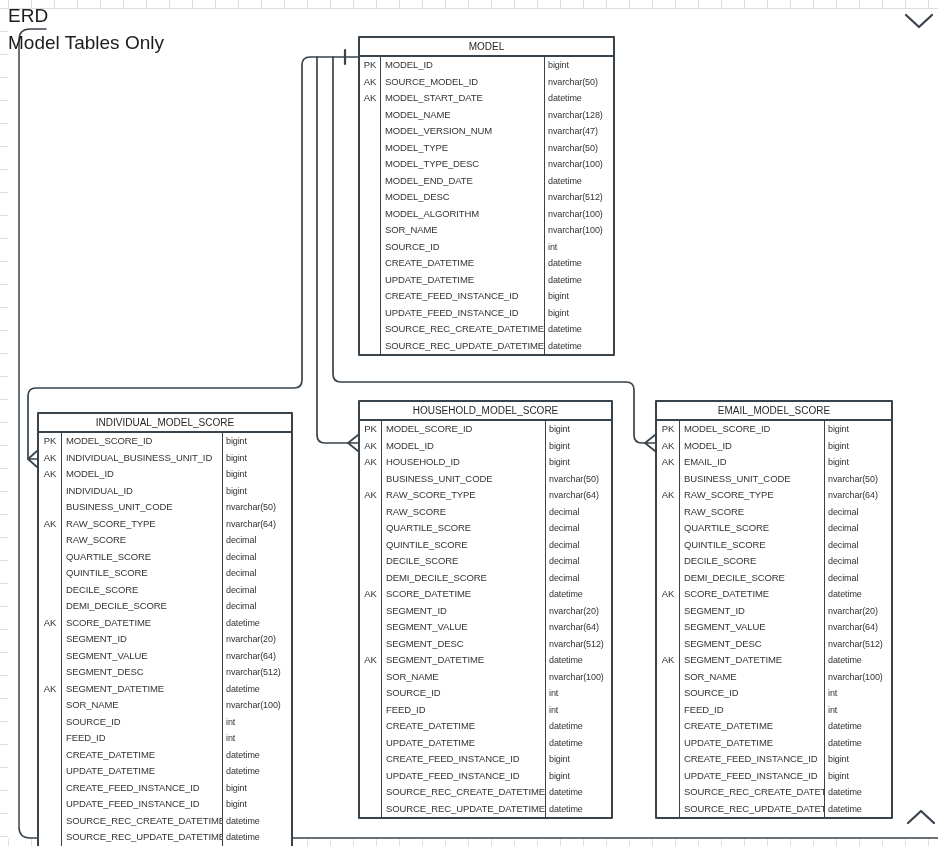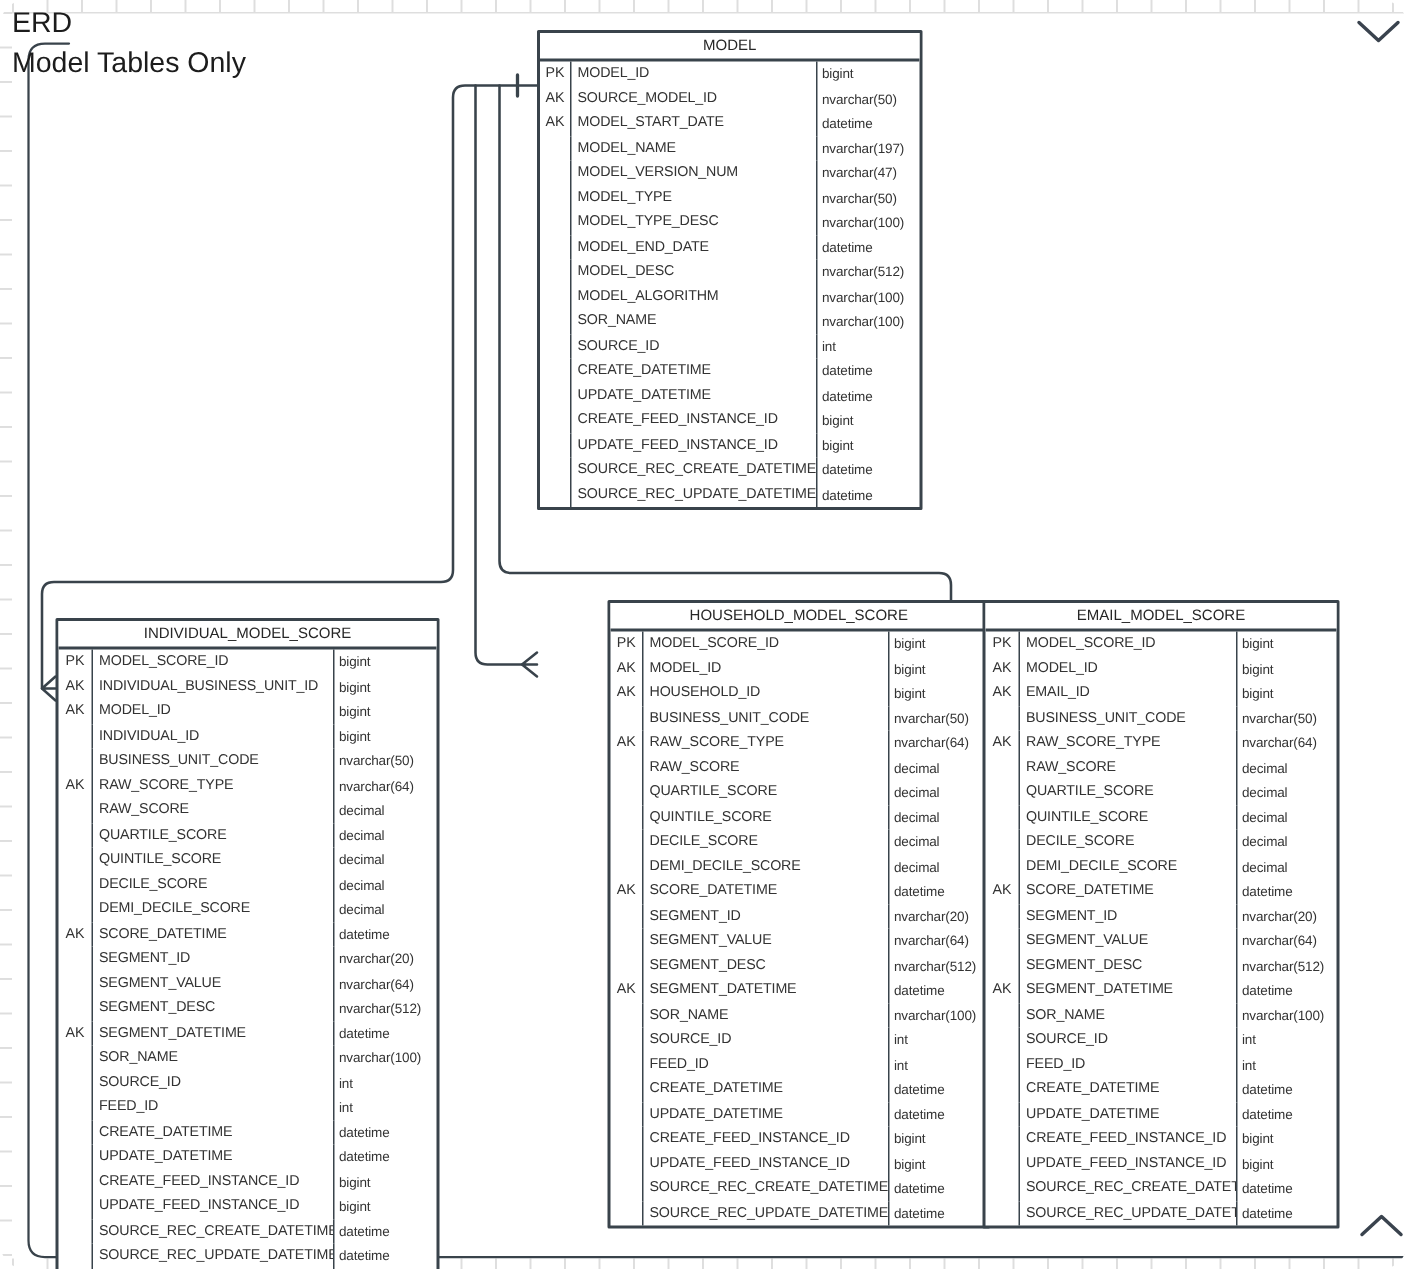--- a/index.html
+++ b/index.html
@@ -4,21 +4,20 @@
 <style>
   html,body{margin:0;padding:0;}
   body{font-family:"Liberation Sans", sans-serif; background:#ffffff;}
   .canvas{
     position:relative; width:938px; height:846px; overflow:hidden; background:#ffffff;
     background-image:
       linear-gradient(#dedede 1px, transparent 1px),
       linear-gradient(90deg, #dedede 1px, transparent 1px);
     background-size:23px 23px;
     background-position:8px 8px;
-    border-radius:17px;
   }
   .page{
     position:absolute; left:8px; top:9px; width:930px; height:830px;
     background:#ffffff; z-index:1;
   }
   #wires{position:absolute; left:0; top:0; z-index:2; pointer-events:none;}
   .diagram-title{
     position:absolute; left:8px; top:2px; z-index:4;
     font-size:19px; line-height:27px; color:#1c1c1c; white-space:pre;
   }
@@ -84,42 +83,42 @@
 
       <g>
         <path d="M 333 57 L 333 374 Q 333 382 341 382 L 626 382 Q 634 382 634 390 L 634 435 Q 634 443 642 443 L 645 443"></path>
         <path d="M 645 443 L 655 435 M 645 443 L 655 443 M 645 443 L 655 451"></path>
       </g>
     </g>
   </svg>
 
   <div class="diagram-title"><div>ERD</div><div>Model Tables Only</div></div>
 
-  <div class="tbl" style="left:358px; top:20px; width:257px; --kw:21px; --tw:68px;">
+  <div class="tbl" style="left:358px; top:36px; width:257px; --kw:21px; --tw:68px;">
     <div class="tbl-title">MODEL</div>
     <div class="tbl-body">
         <div class="tbl-row">
           <span class="kc">PK</span>
           <span class="nc">MODEL_ID</span>
           <span class="tc">bigint</span>
         </div>
         <div class="tbl-row">
           <span class="kc">AK</span>
           <span class="nc">SOURCE_MODEL_ID</span>
           <span class="tc">nvarchar(50)</span>
         </div>
         <div class="tbl-row">
           <span class="kc">AK</span>
           <span class="nc">MODEL_START_DATE</span>
           <span class="tc">datetime</span>
         </div>
         <div class="tbl-row">
           <span class="kc"></span>
           <span class="nc">MODEL_NAME</span>
-          <span class="tc">nvarchar(197)</span>
+          <span class="tc">nvarchar(128)</span>
         </div>
         <div class="tbl-row">
           <span class="kc"></span>
           <span class="nc">MODEL_VERSION_NUM</span>
           <span class="tc">nvarchar(47)</span>
         </div>
         <div class="tbl-row">
           <span class="kc"></span>
           <span class="nc">MODEL_TYPE</span>
           <span class="tc">nvarchar(50)</span>
@@ -311,21 +310,21 @@
           <span class="tc">datetime</span>
         </div>
         <div class="tbl-row">
           <span class="kc"></span>
           <span class="nc">SOURCE_REC_UPDATE_DATETIME</span>
           <span class="tc">datetime</span>
         </div>
       </div>
   </div>
 
-  <div class="tbl" style="left:358px; top:400px; width:255px;margin-left:47px; --kw:22px; --tw:65px;">
+  <div class="tbl" style="left:358px; top:400px; width:255px; --kw:22px; --tw:65px;">
     <div class="tbl-title">HOUSEHOLD_MODEL_SCORE</div>
     <div class="tbl-body">
         <div class="tbl-row">
           <span class="kc">PK</span>
           <span class="nc">MODEL_SCORE_ID</span>
           <span class="tc">bigint</span>
         </div>
         <div class="tbl-row">
           <span class="kc">AK</span>
           <span class="nc">MODEL_ID</span>

